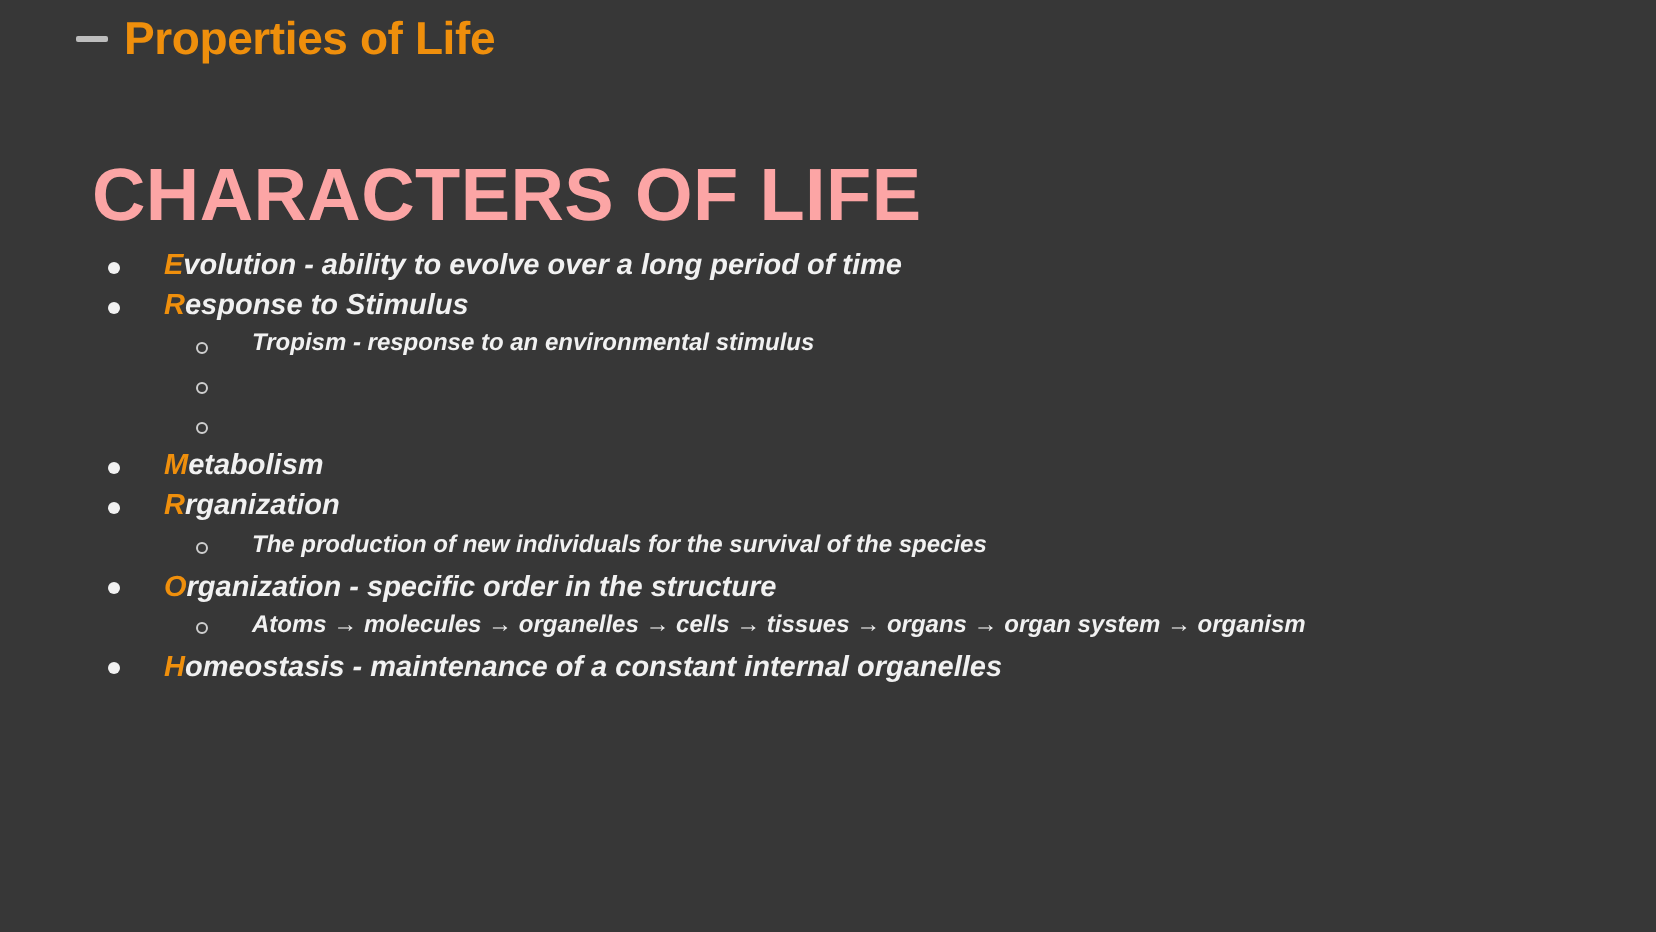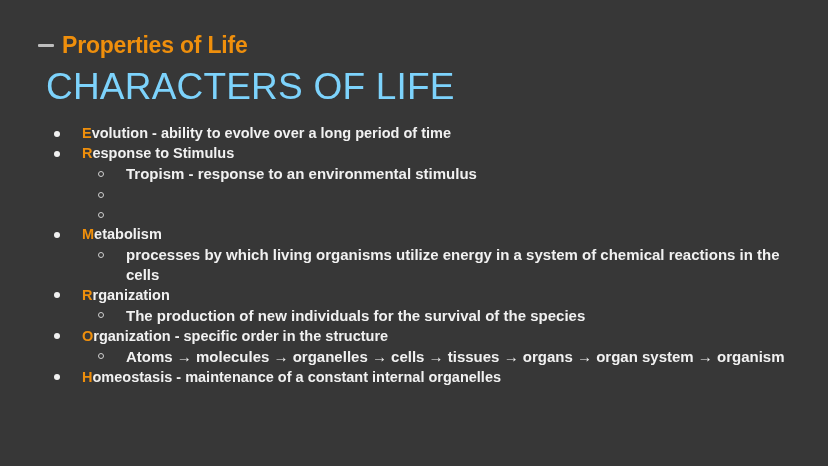--- a/index.html
+++ b/index.html
@@ -18,21 +18,21 @@
     width: 828px;
     height: 466px;
     background: #373737;
     box-sizing: border-box;
   }
 
   
   .eyebrow {
     position: absolute;
     left: 38px;
-    top: 34px;
+    top: 8px;
     display: flex;
     align-items: center;
     gap: 8px;
     white-space: nowrap;
   }
   .eyebrow-dash {
     display: inline-block;
     width: 16px;
     height: 3px;
     background: #bdbdbd;
@@ -44,24 +44,24 @@
     font-size: 23px;
     font-weight: bold;
     letter-spacing: -0.2px;
     line-height: 1;
   }
 
   
   .slide-title {
     position: absolute;
     left: 46px;
-    top: 67px;
-    color: #7dd3fc;
+    top: 78px;
+    color: #fca5a5;
     font-size: 37px;
-    font-weight: normal;
+    font-weight: bold;
     letter-spacing: 0.2px;
     line-height: 1.08;
     white-space: nowrap;
   }
 
   
   .content {
     position: absolute;
     left: 46px;
     top: 124px;
@@ -103,23 +103,24 @@
     height: 6px;
     border-radius: 50%;
     border: 1.2px solid #cfcfcf;
     background: transparent;
     box-sizing: border-box;
     display: block;
   }
   .row-text {
     flex: 1 1 auto;
     min-width: 0;
+    font-style: italic;
   }
   .row.lvl2 .row-text {
-    font-size: 15px;
+    font-size: 12px;
   }
   .hl {
     color: #ef8f0c;
   }
 </style>
 </head>
 <body>
 
 <div class="slide">
 
@@ -158,26 +159,20 @@
         <span class="marker">
           <span class="dot-hollow"></span>
         </span>
       </div>
       <div class="row lvl1">
         <span class="marker">
           <span class="dot-filled"></span>
         </span>
         <span class="row-text"><span class="hl">M</span><span>etabolism</span></span>
       </div>
-      <div class="row lvl2">
-        <span class="marker">
-          <span class="dot-hollow"></span>
-        </span>
-        <span class="row-text">processes by which living organisms utilize energy in a system of chemical reactions in the cells</span>
-      </div>
       <div class="row lvl1">
         <span class="marker">
           <span class="dot-filled"></span>
         </span>
         <span class="row-text"><span class="hl">R</span><span>rganization</span></span>
       </div>
       <div class="row lvl2">
         <span class="marker">
           <span class="dot-hollow"></span>
         </span>

